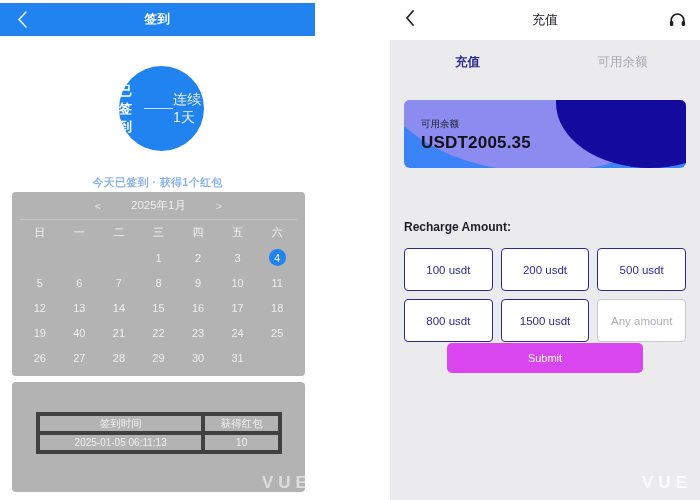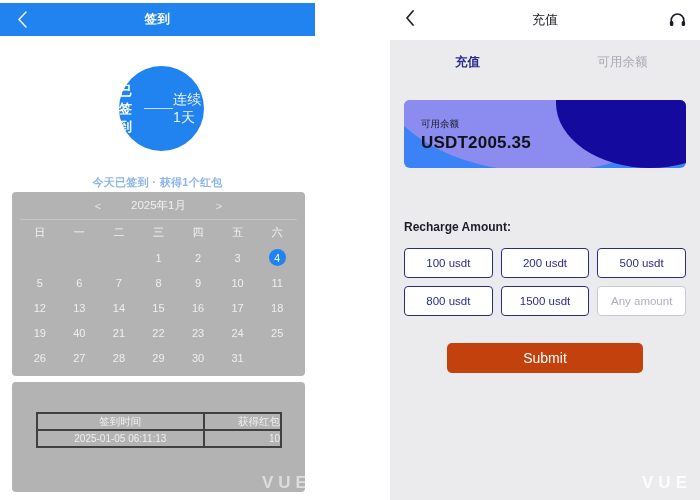--- a/index.html
+++ b/index.html
@@ -98,31 +98,31 @@
     width: 293px; height: 110px;
     background: #b3b3b3; border-radius: 4px;
     overflow: hidden;
   }
   #record-table {
     position: absolute; left: 24px; top: 30px;
     width: 246px;
     border-collapse: collapse;
   }
   #record-table th, #record-table td {
-    border: 2px solid #404040;
+    border: 4px solid #404040;
     text-align: center;
     color: #efefef;
     font-weight: 400;
     height: 15px;
     font-size: 10px;
     line-height: 15px;
   }
   #record-table th { font-size: 10.5px; }
   #record-table .c-time { width: 168px; }
-  #record-table .c-amt  { width: 78px; text-align: right; }
+  #record-table .c-amt  { width: 78px; }
 
   .watermark {
     position: absolute;
     font-size: 17px; font-weight: 700; letter-spacing: 5px;
     color: rgba(255,255,255,.55);
     pointer-events: none;
   }
   #wm-left  { left: 262px; top: 473px; }
 
   
@@ -197,36 +197,36 @@
     position: absolute; left: 14px; top: 220px;
     color: #1d1d28; font-size: 12px; font-weight: 700;
   }
   #amount-grid {
     position: absolute; left: 14px; top: 248px;
     width: 282px;
     display: grid; grid-template-columns: repeat(3, 1fr);
     gap: 8px 8px;
   }
   .amt-btn {
-    height: 30px; background: #ffffff;
+    height: 43px; background: #ffffff;
     border: 1px solid #2b2b8f; border-radius: 4px;
     color: #2b2b8f; font-size: 11.5px;
     display: flex; align-items: center; justify-content: center;
     cursor: pointer;
     font-family: "Liberation Sans", sans-serif;
   }
   .amt-btn.placeholder {
     color: #b0b0ba; border-color: #c9c9d4;
   }
 
   #submit-btn {
     position: absolute; left: 57px; top: 343px;
     width: 196px; height: 30px;
-    background: #c2410c; border: none; border-radius: 5px;
-    color: #ffffff; font-size: 14px;
+    background: #d946ef; border: none; border-radius: 5px;
+    color: #ffffff; font-size: 11px;
     display: flex; align-items: center; justify-content: center;
     cursor: pointer;
     font-family: "Liberation Sans", sans-serif;
   }
   #wm-right { right: 8px; top: 473px; color: rgba(255,255,255,.85); }
 </style>
 </head>
 <body>
 
 <div id="root">

